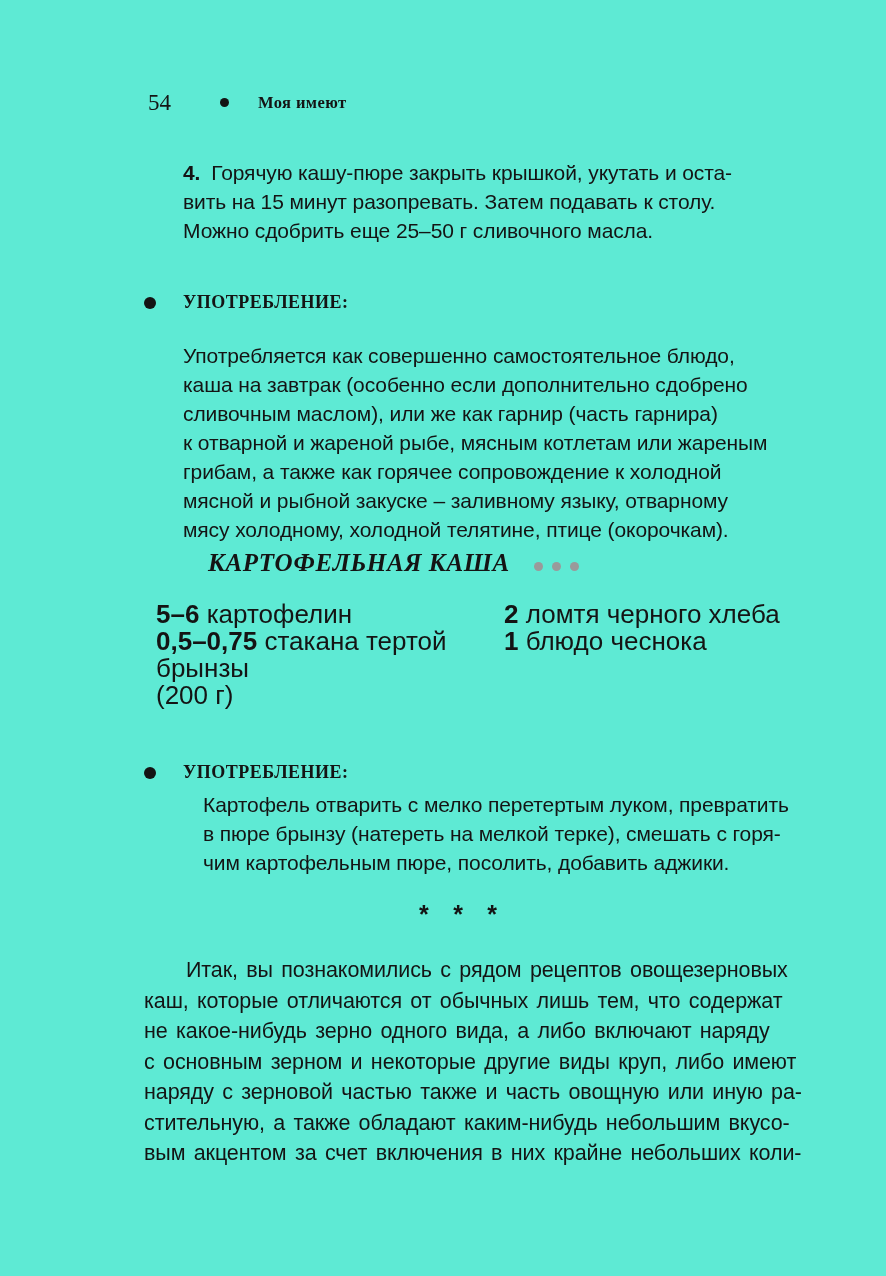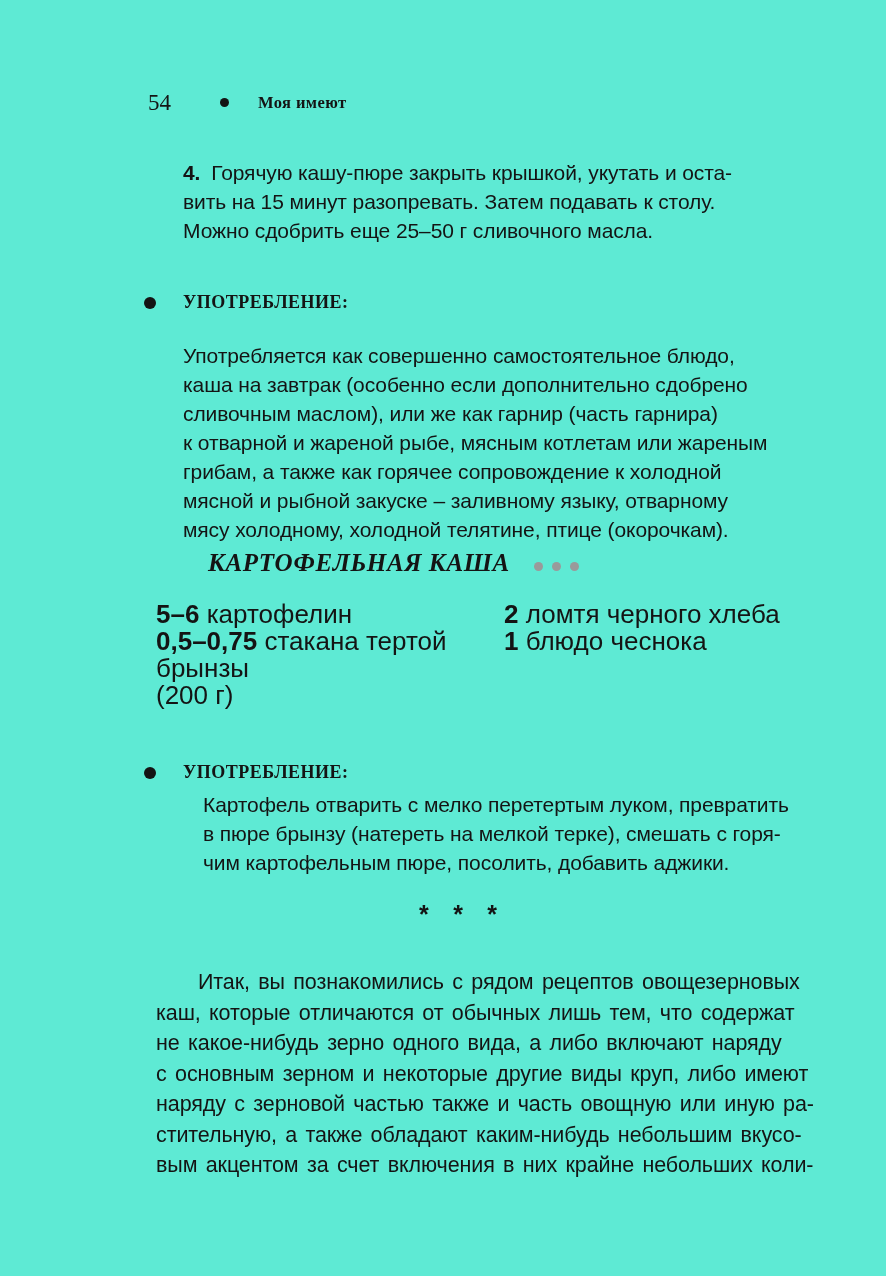--- a/index.html
+++ b/index.html
@@ -58,21 +58,21 @@
   .prep-text { position: absolute; left: 183px; top: 790px; margin-left: 20px; }
 
   
   .separator { position: absolute; left: 0; right: 0; top: 900px; text-align: center; transform: translateX(15px); }
   .separator .star { font-weight: bold; font-size: 25px; margin: 0 10px; letter-spacing: 0; }
 
   
   .closing-text {
     position: absolute; left: 140px; top: 951px;
     font-size: 21.5px; line-height: 30.5px; word-spacing: 2.5px; letter-spacing: -0.1px;
-    text-indent: 42px; margin: 16px;
+    text-indent: 42px; margin: 4px;
   }
 </style>
 </head>
 <body>
 
 <div class="page">
 
   <div class="running-head">
     <span class="page-number">54</span>
     <span class="head-bullet"></span>

